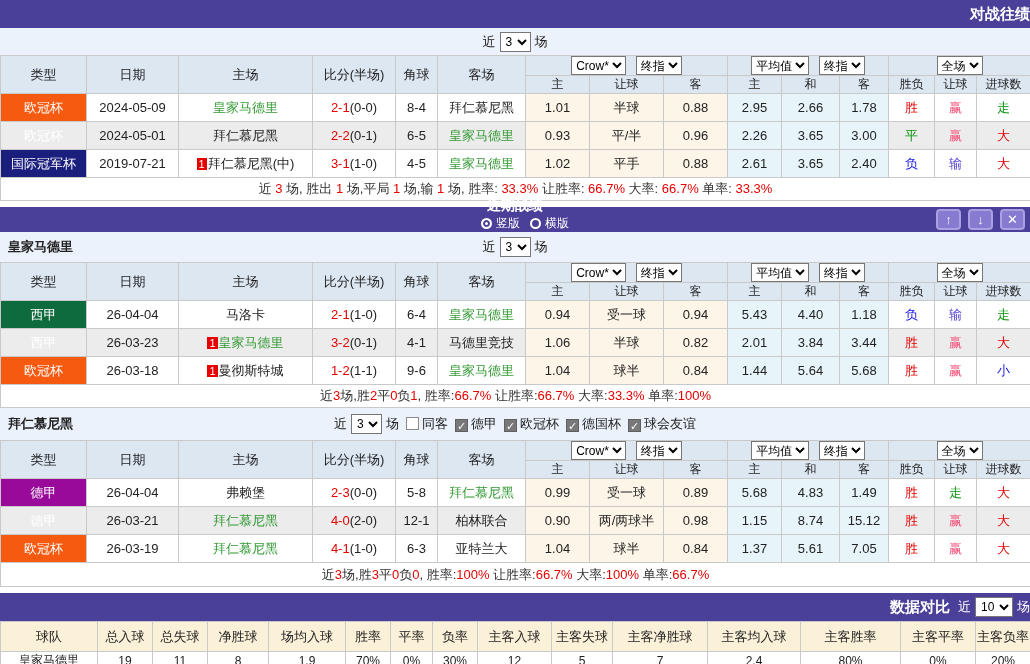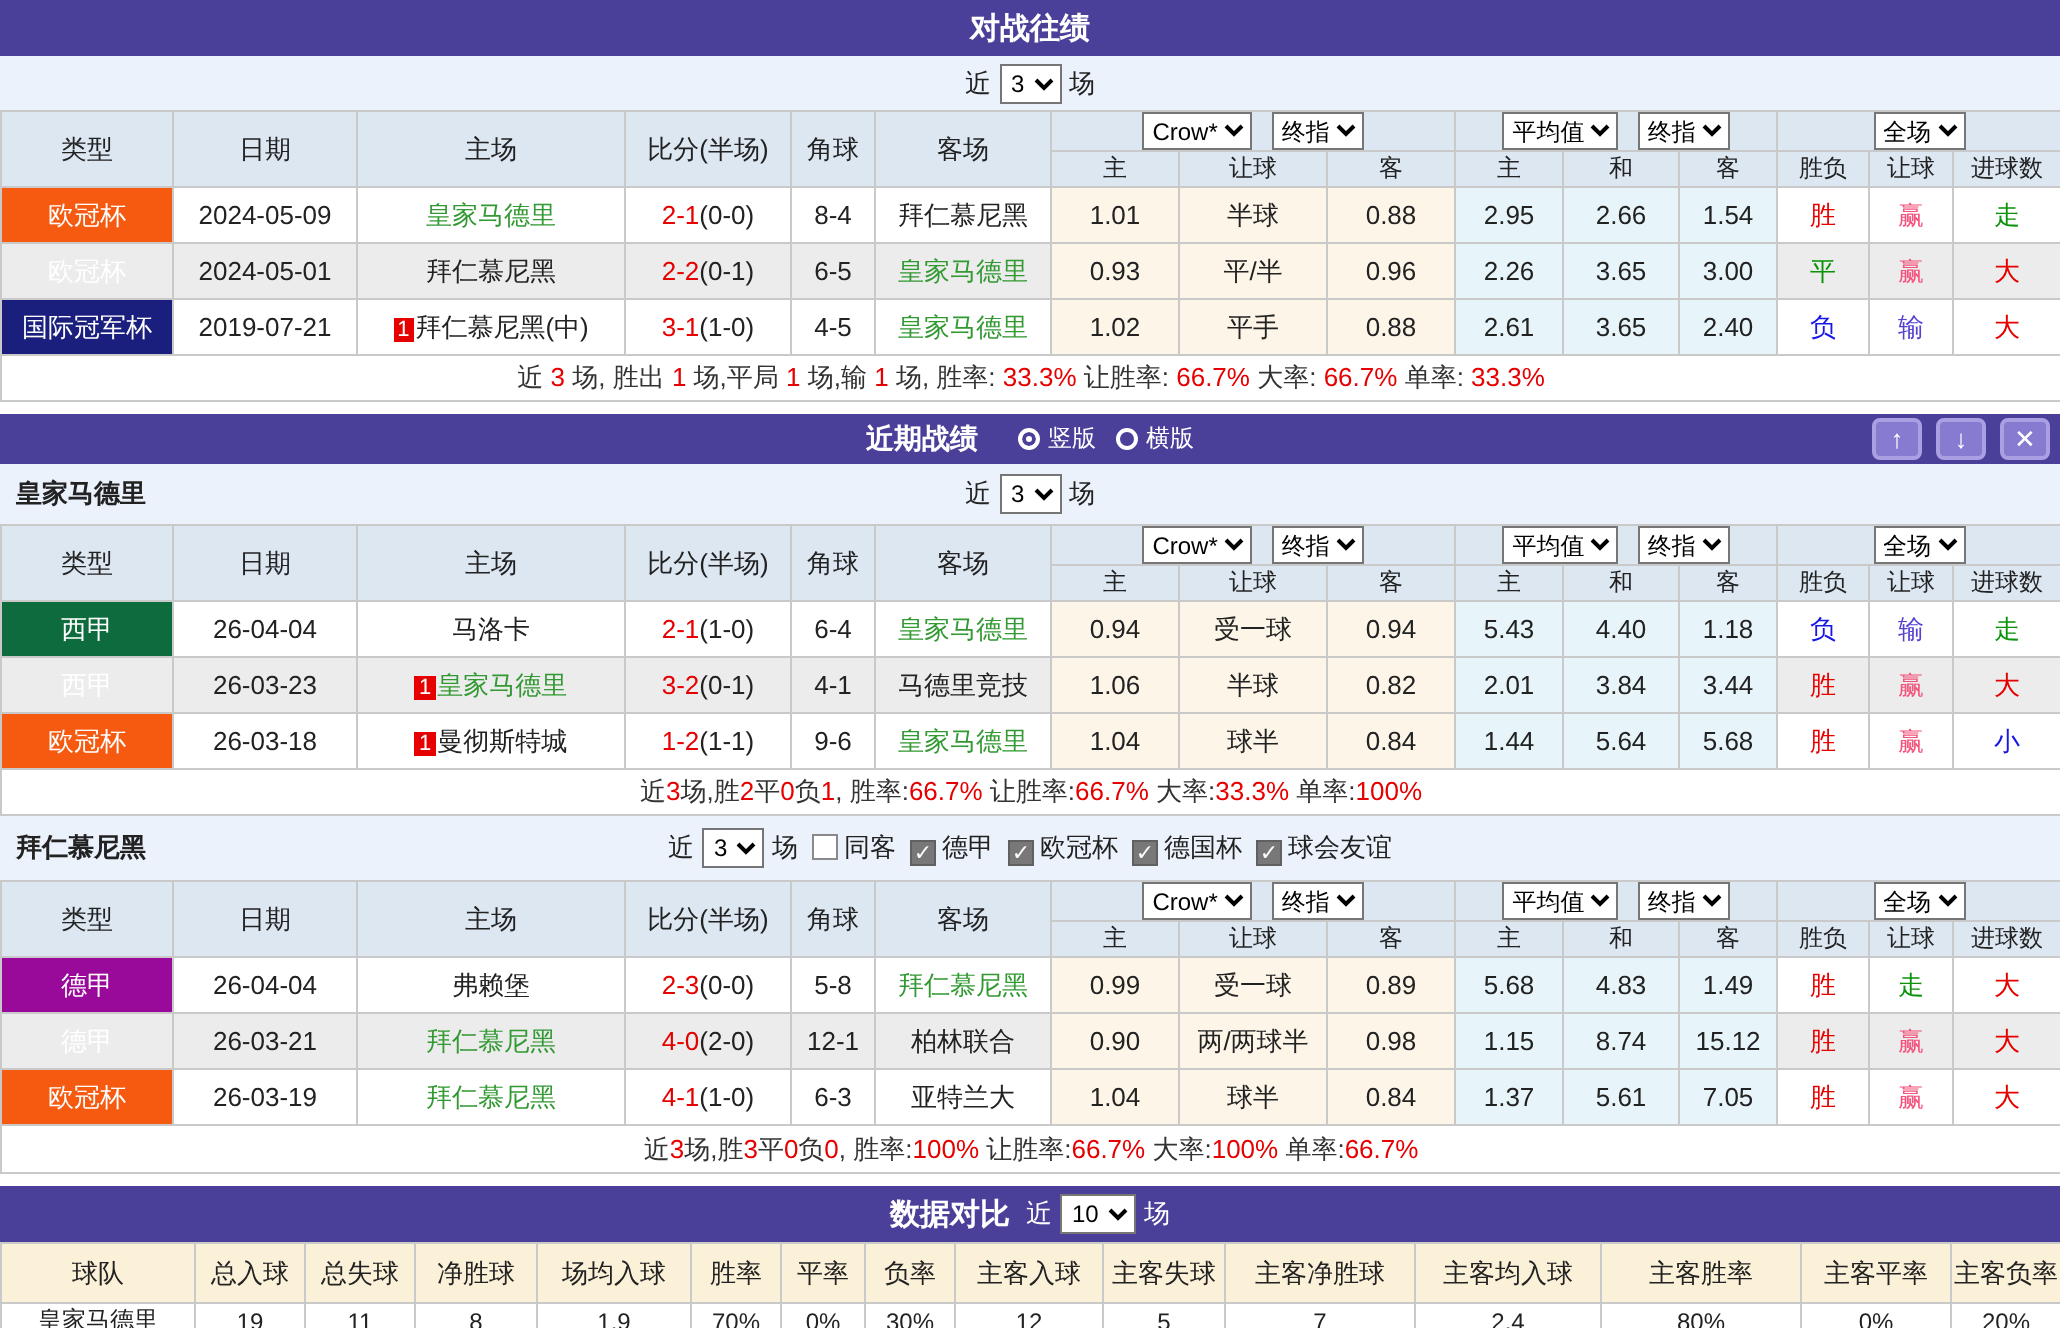--- a/index.html
+++ b/index.html
@@ -3,24 +3,24 @@
 <meta charset="utf-8">
 <style>
   * { box-sizing: border-box; margin: 0; padding: 0; }
   body {
     width: 1030px; height: 664px; margin: 0; overflow: hidden;
     font-family: "Liberation Sans", "DejaVu Sans", sans-serif;
     background: #fff; font-size: 13px; color: #222;
   }
   .bar {
     height: 28px; background: #4a3f99; color: #fff;
-    display: flex; align-items: center; justify-content: center;
+    display: flex; align-items: center; justify-content: flex-end;
     font-weight: bold; font-size: 15px; position: relative;
   }
-  .bar.bar2 { height: 25px; font-size: 14px; }
+  .bar.bar2 { height: 25px; font-size: 14px; flex-direction: column; }
   .gap { height: 6px; background: #fff; }
   .radios { display: inline-flex; align-items: center; margin-left: 10px; font-weight: normal; font-size: 12px; }
   .radio {
     display: inline-block; width: 11px; height: 11px; border: 2px solid #fff;
     border-radius: 50%; margin: 0 4px 0 10px; background: transparent; vertical-align: -2px;
   }
   .radio.sel { background: #fff; box-shadow: inset 0 0 0 2px #4a3f99; }
   .bar-actions { position: absolute; right: 5px; top: 2px; display: flex; gap: 7px; }
   .sqbtn {
     width: 25px; height: 21px; background: #867bd0; border: 2px solid #a99fe2;
@@ -149,21 +149,21 @@
         <td>2024-05-09</td>
         <td><span class="tg">皇家马德里</span></td>
         <td><span class="sr">2-1</span><span>(0-0)</span></td>
         <td>8-4</td>
         <td><span>拜仁慕尼黑</span></td>
         <td class="beige">1.01</td>
         <td class="beige">半球</td>
         <td class="beige">0.88</td>
         <td class="cyan">2.95</td>
         <td class="cyan">2.66</td>
-        <td class="cyan">1.54</td>
+        <td class="cyan">1.78</td>
         <td><span class="t-red">胜</span></td>
         <td><span class="t-pink">赢</span></td>
         <td><span class="t-green">走</span></td>
       </tr>
       <tr class="alt">
         <td class="badge lc-orange">欧冠杯</td>
         <td>2024-05-01</td>
         <td><span>拜仁慕尼黑</span></td>
         <td><span class="sr">2-2</span><span>(0-1)</span></td>
         <td>6-5</td>

